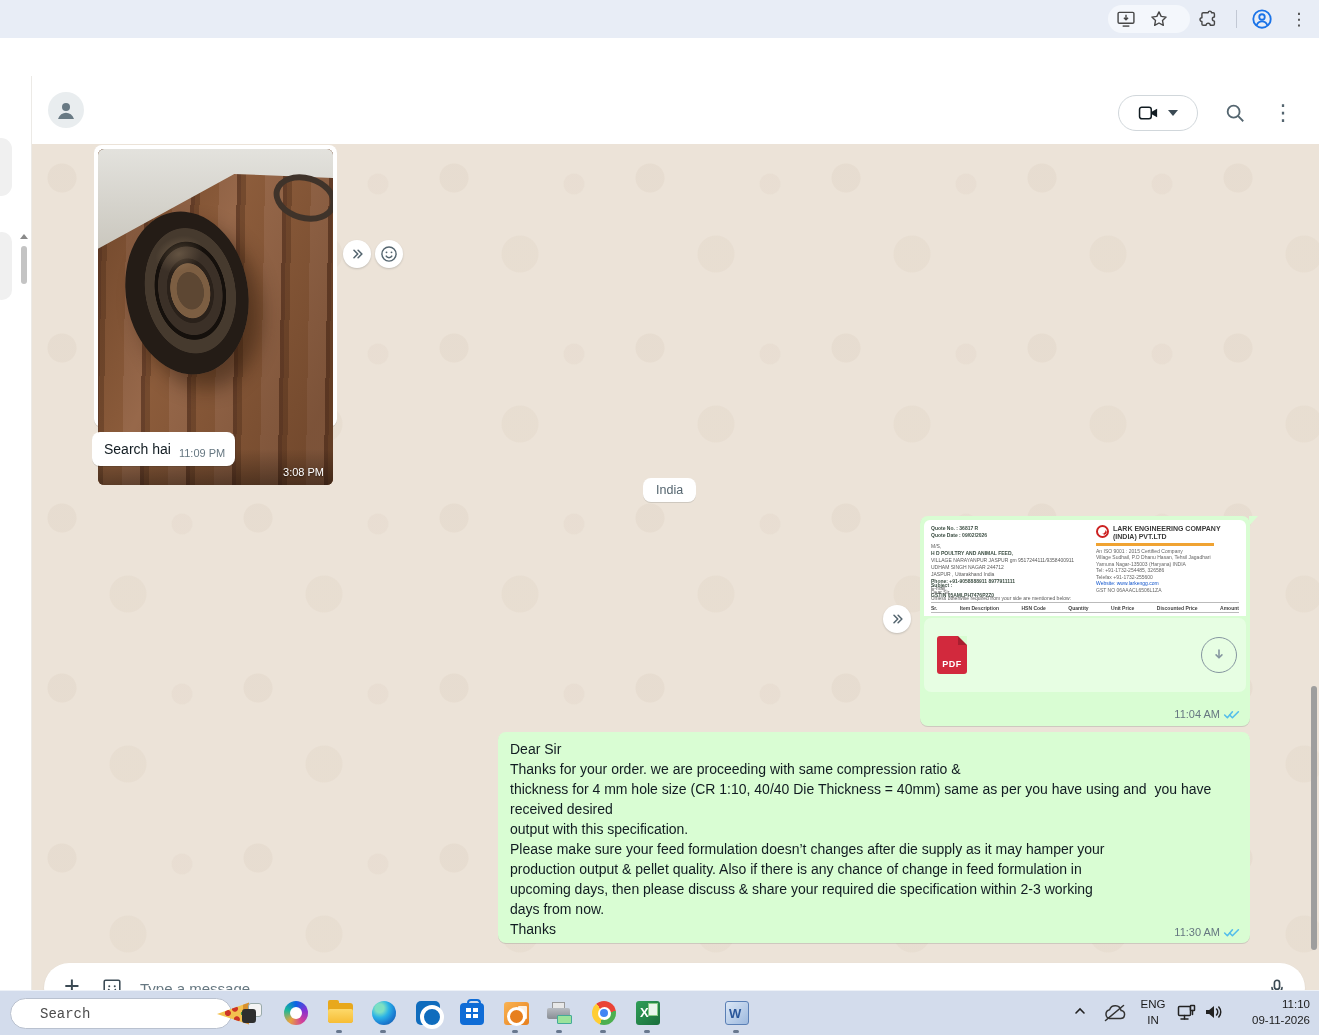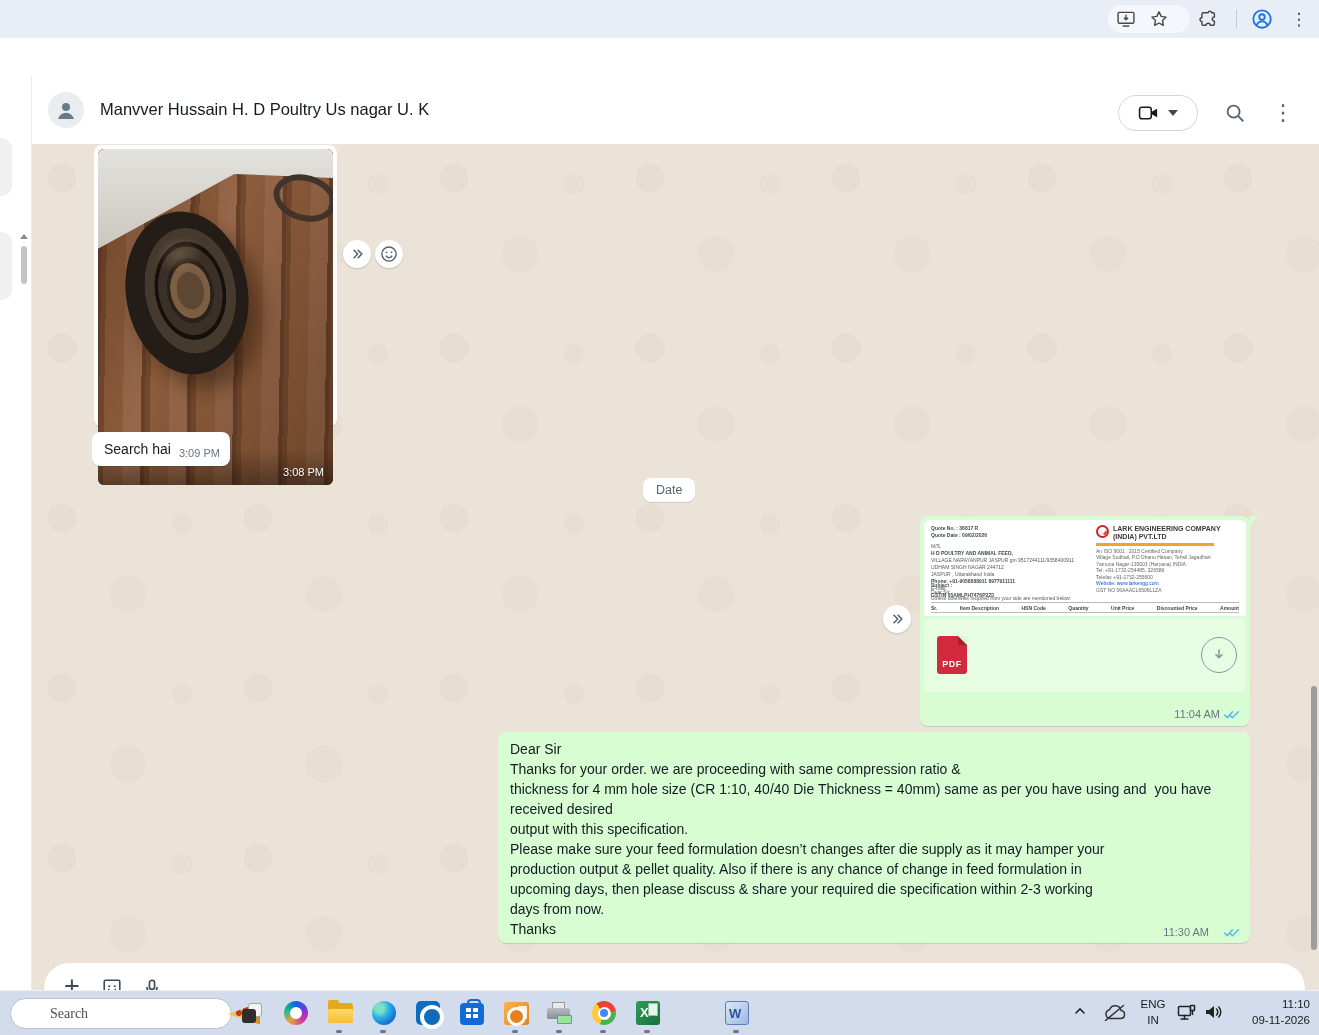--- a/index.html
+++ b/index.html
@@ -89,37 +89,37 @@
   .pdf-label { position:absolute; left:0; right:0; bottom:5px; text-align:center; color:#fff; font-size:9px; font-weight:bold; letter-spacing:.5px; }
   .doc-texts { margin-left:13px; width:212px; }
   .doc-name { font-size:14px; line-height:19px; color:#111b21; }
   .doc-meta { font-size:12px; color:#667781; margin-top:3px; }
   .dl-btn { position:absolute; right:9px; top:19px; width:36px; height:36px; border:1.5px solid #8696a0; border-radius:50%; display:flex; align-items:center; justify-content:center; cursor:pointer; }
   .doc-time { position:absolute; right:10px; bottom:6px; display:flex; align-items:center; gap:3px; font-size:11px; color:#667781; }
 
   
   .long-bubble { left:466px; top:588px; width:752px; height:211px; padding:7px 12px 18px; }
   .long-text { font-size:14px; line-height:20px; color:#111b21; white-space:pre-wrap; }
-  .long-time { position:absolute; right:10px; bottom:5px; display:flex; align-items:center; gap:14px; font-size:11px; color:#667781; }
+  .long-time { position:absolute; right:10px; bottom:5px; display:flex; align-items:center; gap:3px; font-size:11px; color:#667781; }
 
   
   .composer { position:absolute; left:12px; top:819px; width:1261px; height:50px; background:#fff; border-radius:25px; box-shadow:0 1px 2px rgba(11,20,26,.08); display:flex; align-items:center; }
   .comp-ico { width:40px; height:40px; display:flex; align-items:center; justify-content:center; cursor:pointer; flex:0 0 auto; }
   .plus-glyph { font-size:27px; color:#3b4a54; font-weight:400; line-height:1; margin-top:-3px; }
   .comp-input { flex:1; border:none; outline:none; font-size:15px; color:#111b21; font-family:"Liberation Sans",sans-serif; background:transparent; margin-left:8px; }
   .comp-input::placeholder { color:#667781; }
 
   
   .chat-thumb { position:absolute; left:1279px; top:542px; width:6px; height:264px; background:#9e9e9e; border-radius:3px; cursor:pointer; }
   .chat-tri-down { position:absolute; left:1278px; top:872px; width:0; height:0; border-left:4px solid transparent; border-right:4px solid transparent; border-top:5px solid #8a8a8a; }
 
   
   .taskbar { position:absolute; left:0; top:990px; width:1319px; height:45px; background:#d3dcec; border-top:1px solid rgba(255,255,255,.6); }
   .tb-search { position:absolute; left:10px; top:7px; width:222px; height:31px; background:#fff; border:1px solid #b9c1cf; border-radius:16px; display:flex; align-items:center; padding:0 8px 0 12px; }
-  .tb-search input { flex:1; border:none; outline:none; font-size:14px; color:#444; font-family:Liberation Serif, serif; margin-left:27px; background:transparent; }
+  .tb-search input { flex:1; border:none; outline:none; font-size:14px; color:#444; font-family:Liberation Mono, monospace; margin-left:17px; background:transparent; }
   .tb-search input::placeholder { color:#4d4d4d; }
   .pizza { width:32px; height:24px; flex:0 0 auto;
     clip-path:polygon(0 52%, 100% 4%, 100% 96%);
     background-image:
       radial-gradient(circle at 34% 46%, #cc3327 0 2.6px, transparent 3.4px),
       radial-gradient(circle at 56% 28%, #cc3327 0 2.6px, transparent 3.4px),
       radial-gradient(circle at 62% 72%, #cc3327 0 2.6px, transparent 3.4px),
       radial-gradient(circle at 80% 48%, #3d8f3d 0 1.6px, transparent 2.2px),
       linear-gradient(90deg,#f3c14f 0 80%, #d8902f 80%);
   }
@@ -209,21 +209,20 @@
     <div class="rail-thumb"></div>
     <div class="tri-down"></div>
 
     <div class="chat-header">
       <div class="avatar">
         <svg width="24" height="24" viewBox="0 0 24 24" fill="#697a84">
             <circle cx="12" cy="9" r="4"></circle>
             <path d="M4 21c1.5-4.2 4.5-6.3 8-6.3s6.5 2.1 8 6.3z"></path>
           </svg>
       </div>
-      <div class="contact-name">Manvver Hussain H. D Poultry Us nagar U. K</div>
       <div class="video-pill">
         <svg width="22" height="18" viewBox="0 0 24 20">
             <rect x="1.5" y="3.5" width="13" height="13" rx="2.5" fill="none" stroke="#111b21" stroke-width="1.7"></rect>
             <path d="M14.5 8.8 21 5.2v9.6l-6.5-3.6z" fill="#111b21"></path>
           </svg>
         <span class="caret-down"></span>
       </div>
       <div class="hd-ico" style="left:1187px;">
         <svg width="22" height="22" viewBox="0 0 24 24" fill="none" stroke="#54656f" stroke-width="2">
             <circle cx="10.5" cy="10.5" r="6.5"></circle>
@@ -259,24 +258,24 @@
         <svg width="20" height="20" viewBox="0 0 24 24" fill="none" stroke="#54656f" stroke-width="1.7">
             <circle cx="12" cy="12" r="8.5"></circle>
             <circle cx="9" cy="10" r="1.1" fill="#54656f" stroke="none"></circle>
             <circle cx="15" cy="10" r="1.1" fill="#54656f" stroke="none"></circle>
             <path d="M8.2 14c.9 1.6 2.2 2.4 3.8 2.4s2.9-.8 3.8-2.4"></path>
           </svg>
       </div>
 
       <div class="bubble in final-bubble">
         <span class="msg-text">Search hai</span>
-        <span class="msg-time">3:09 PM</span>
-      </div>
-
-      <div class="today">Date</div>
+        <span class="msg-time">11:09 PM</span>
+      </div>
+
+      <div class="today">India</div>
 
       <div class="hover-circle" style="left:851px;top:461px;">
         <svg width="18" height="18" viewBox="0 0 24 24" fill="none" stroke="#54656f" stroke-width="2.1" stroke-linecap="round" stroke-linejoin="round">
             <path d="M8 7l5 5-5 5"></path>
             <path d="M13.5 7l5 5-5 5"></path>
           </svg>
       </div>
 
       <div class="bubble out doc-bubble">
         <div class="pdf-preview">
@@ -367,20 +366,21 @@
           </div>
         <div class="comp-ico">
           <svg width="22" height="22" viewBox="0 0 24 24" fill="none" stroke="#3b4a54" stroke-width="1.7" stroke-linecap="round">
               <path d="M5 3.5h14A1.5 1.5 0 0 1 20.5 5v9.5a6 6 0 0 1-6 6H5A1.5 1.5 0 0 1 3.5 19V5A1.5 1.5 0 0 1 5 3.5z"></path>
               <circle cx="9" cy="10" r="1.1" fill="#3b4a54" stroke="none"></circle>
               <circle cx="15" cy="10" r="1.1" fill="#3b4a54" stroke="none"></circle>
               <path d="M8.3 13.6c.9 1.7 2.2 2.6 3.7 2.6 1.6 0 2.9-.9 3.7-2.6"></path>
               <path d="M12 16.1c.3 1 .2 1.8-.3 2.4"></path>
             </svg>
         </div>
+        <input class="comp-input" type="text" placeholder="Type a message" style="">
         <div class="comp-ico" style="margin-right:8px;">
           <svg width="22" height="22" viewBox="0 0 24 24" fill="none" stroke="#3b4a54" stroke-width="1.8" stroke-linecap="round">
               <rect x="9.2" y="3.5" width="5.6" height="10" rx="2.8"></rect>
               <path d="M6.5 11.5a5.5 5.5 0 0 0 11 0"></path>
               <path d="M12 17v3"></path>
               <path d="M9.5 20.5h5"></path>
             </svg>
         </div>
       </div>
 

